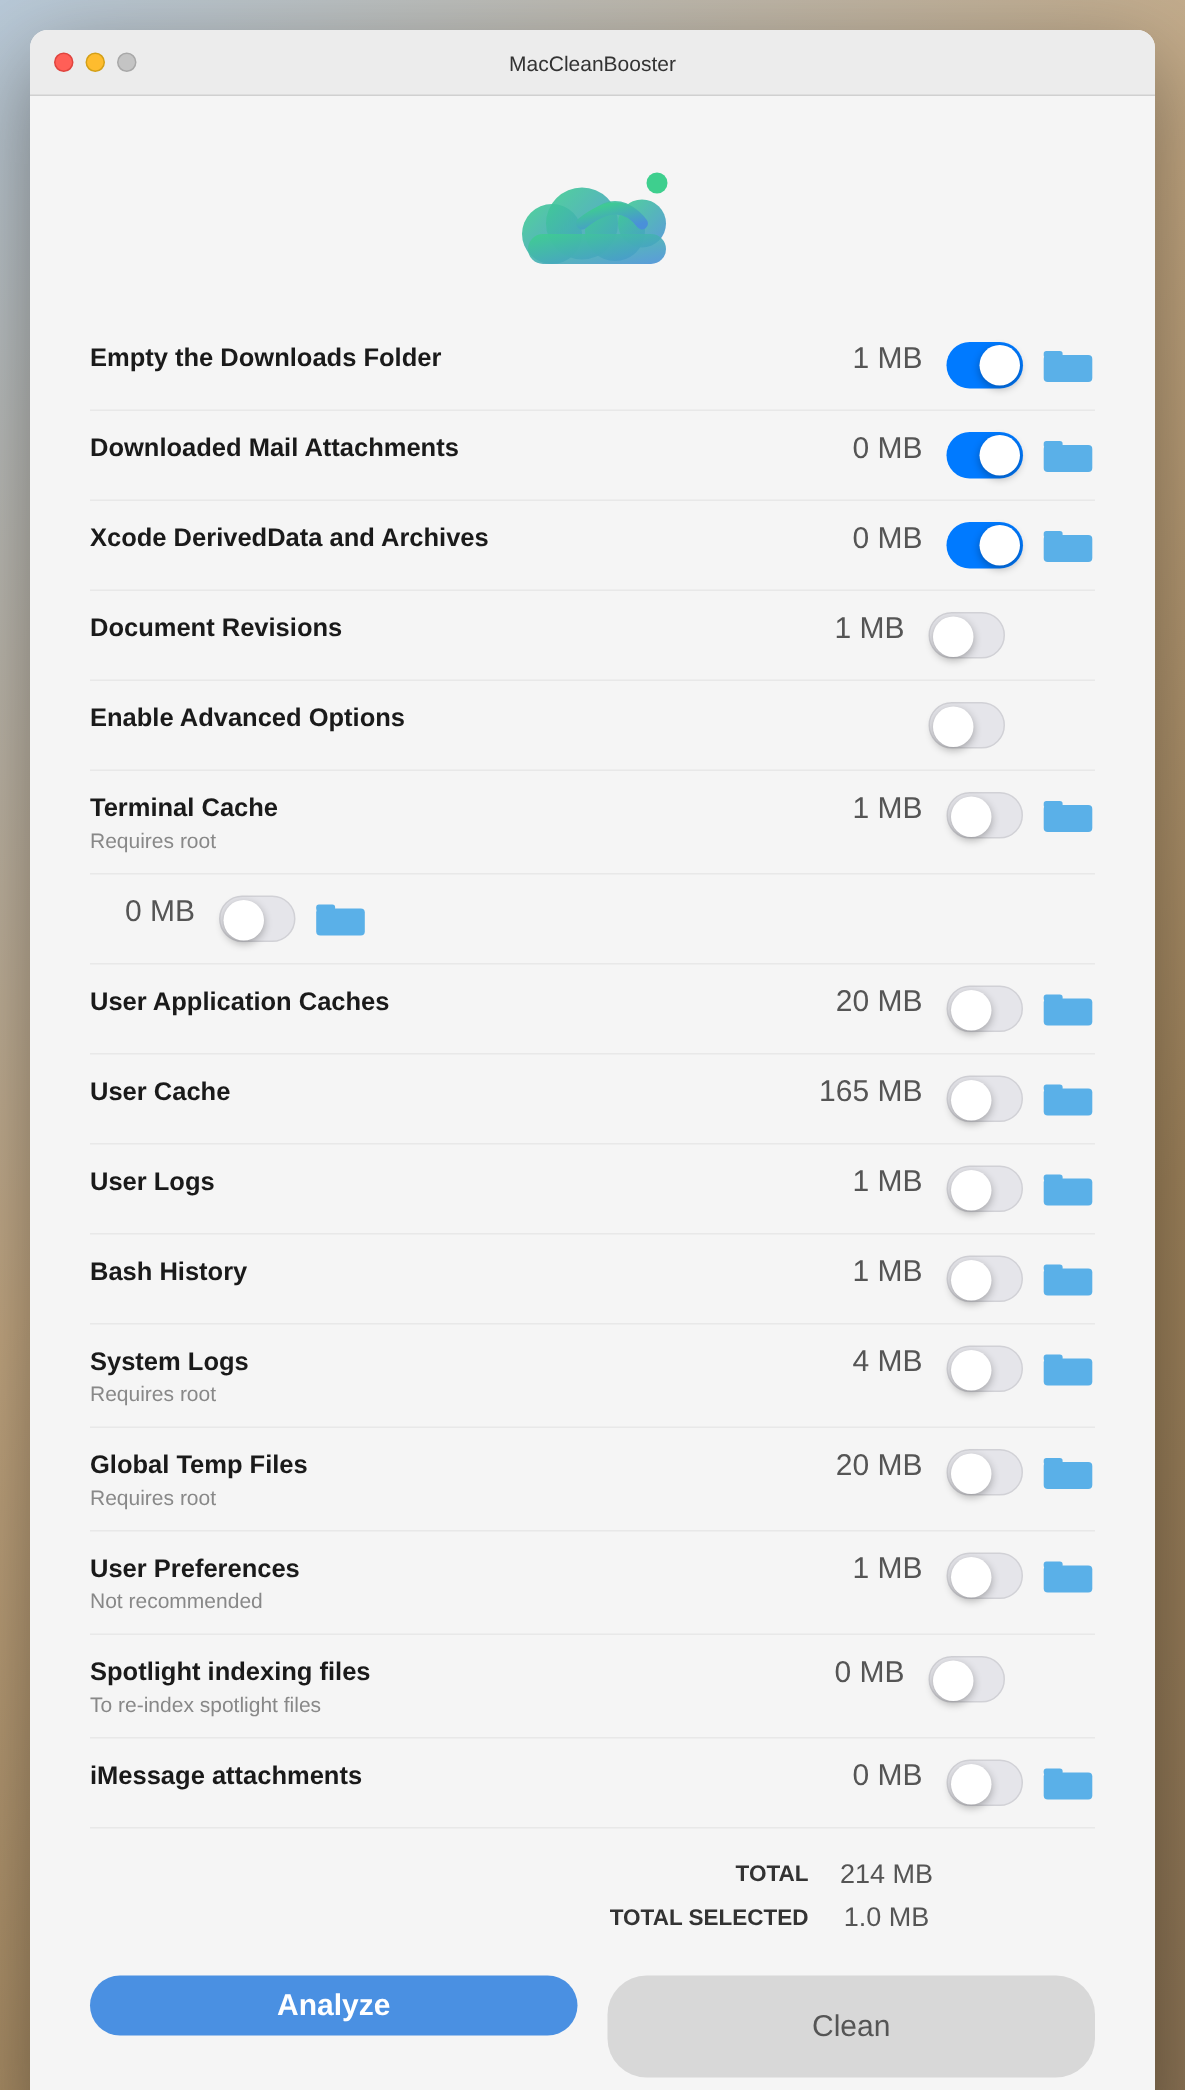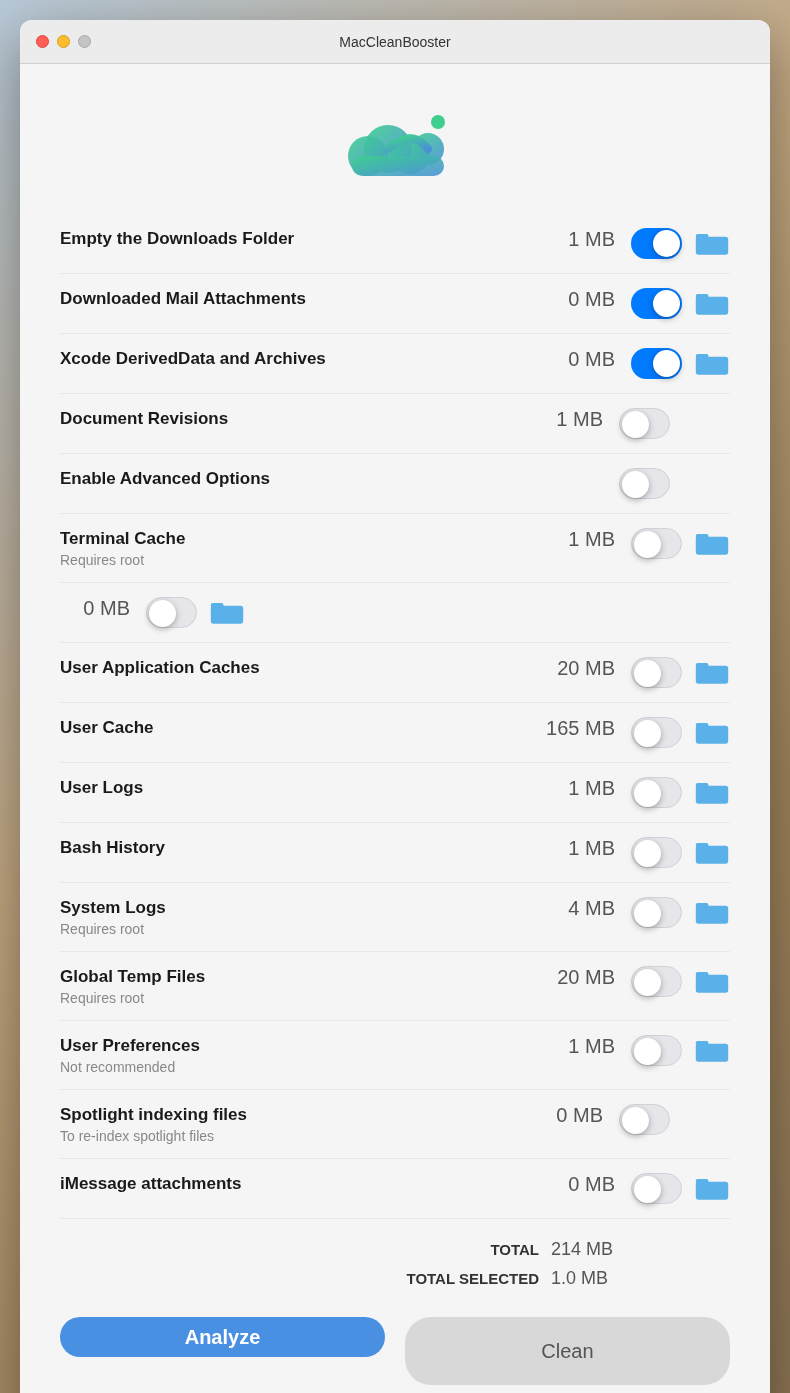--- a/index.html
+++ b/index.html
@@ -163,20 +163,21 @@
 
     .totals-section {
       padding: 16px 0 8px;
     }
 
     .total-row {
       display: flex;
       justify-content: flex-end;
       align-items: center;
       padding: 4px 0;
+      text-align: center;
     }
 
     .total-label {
       font-size: 15px;
       font-weight: 700;
       color: #333;
       margin-right: 12px;
     }
 
     .total-value {

